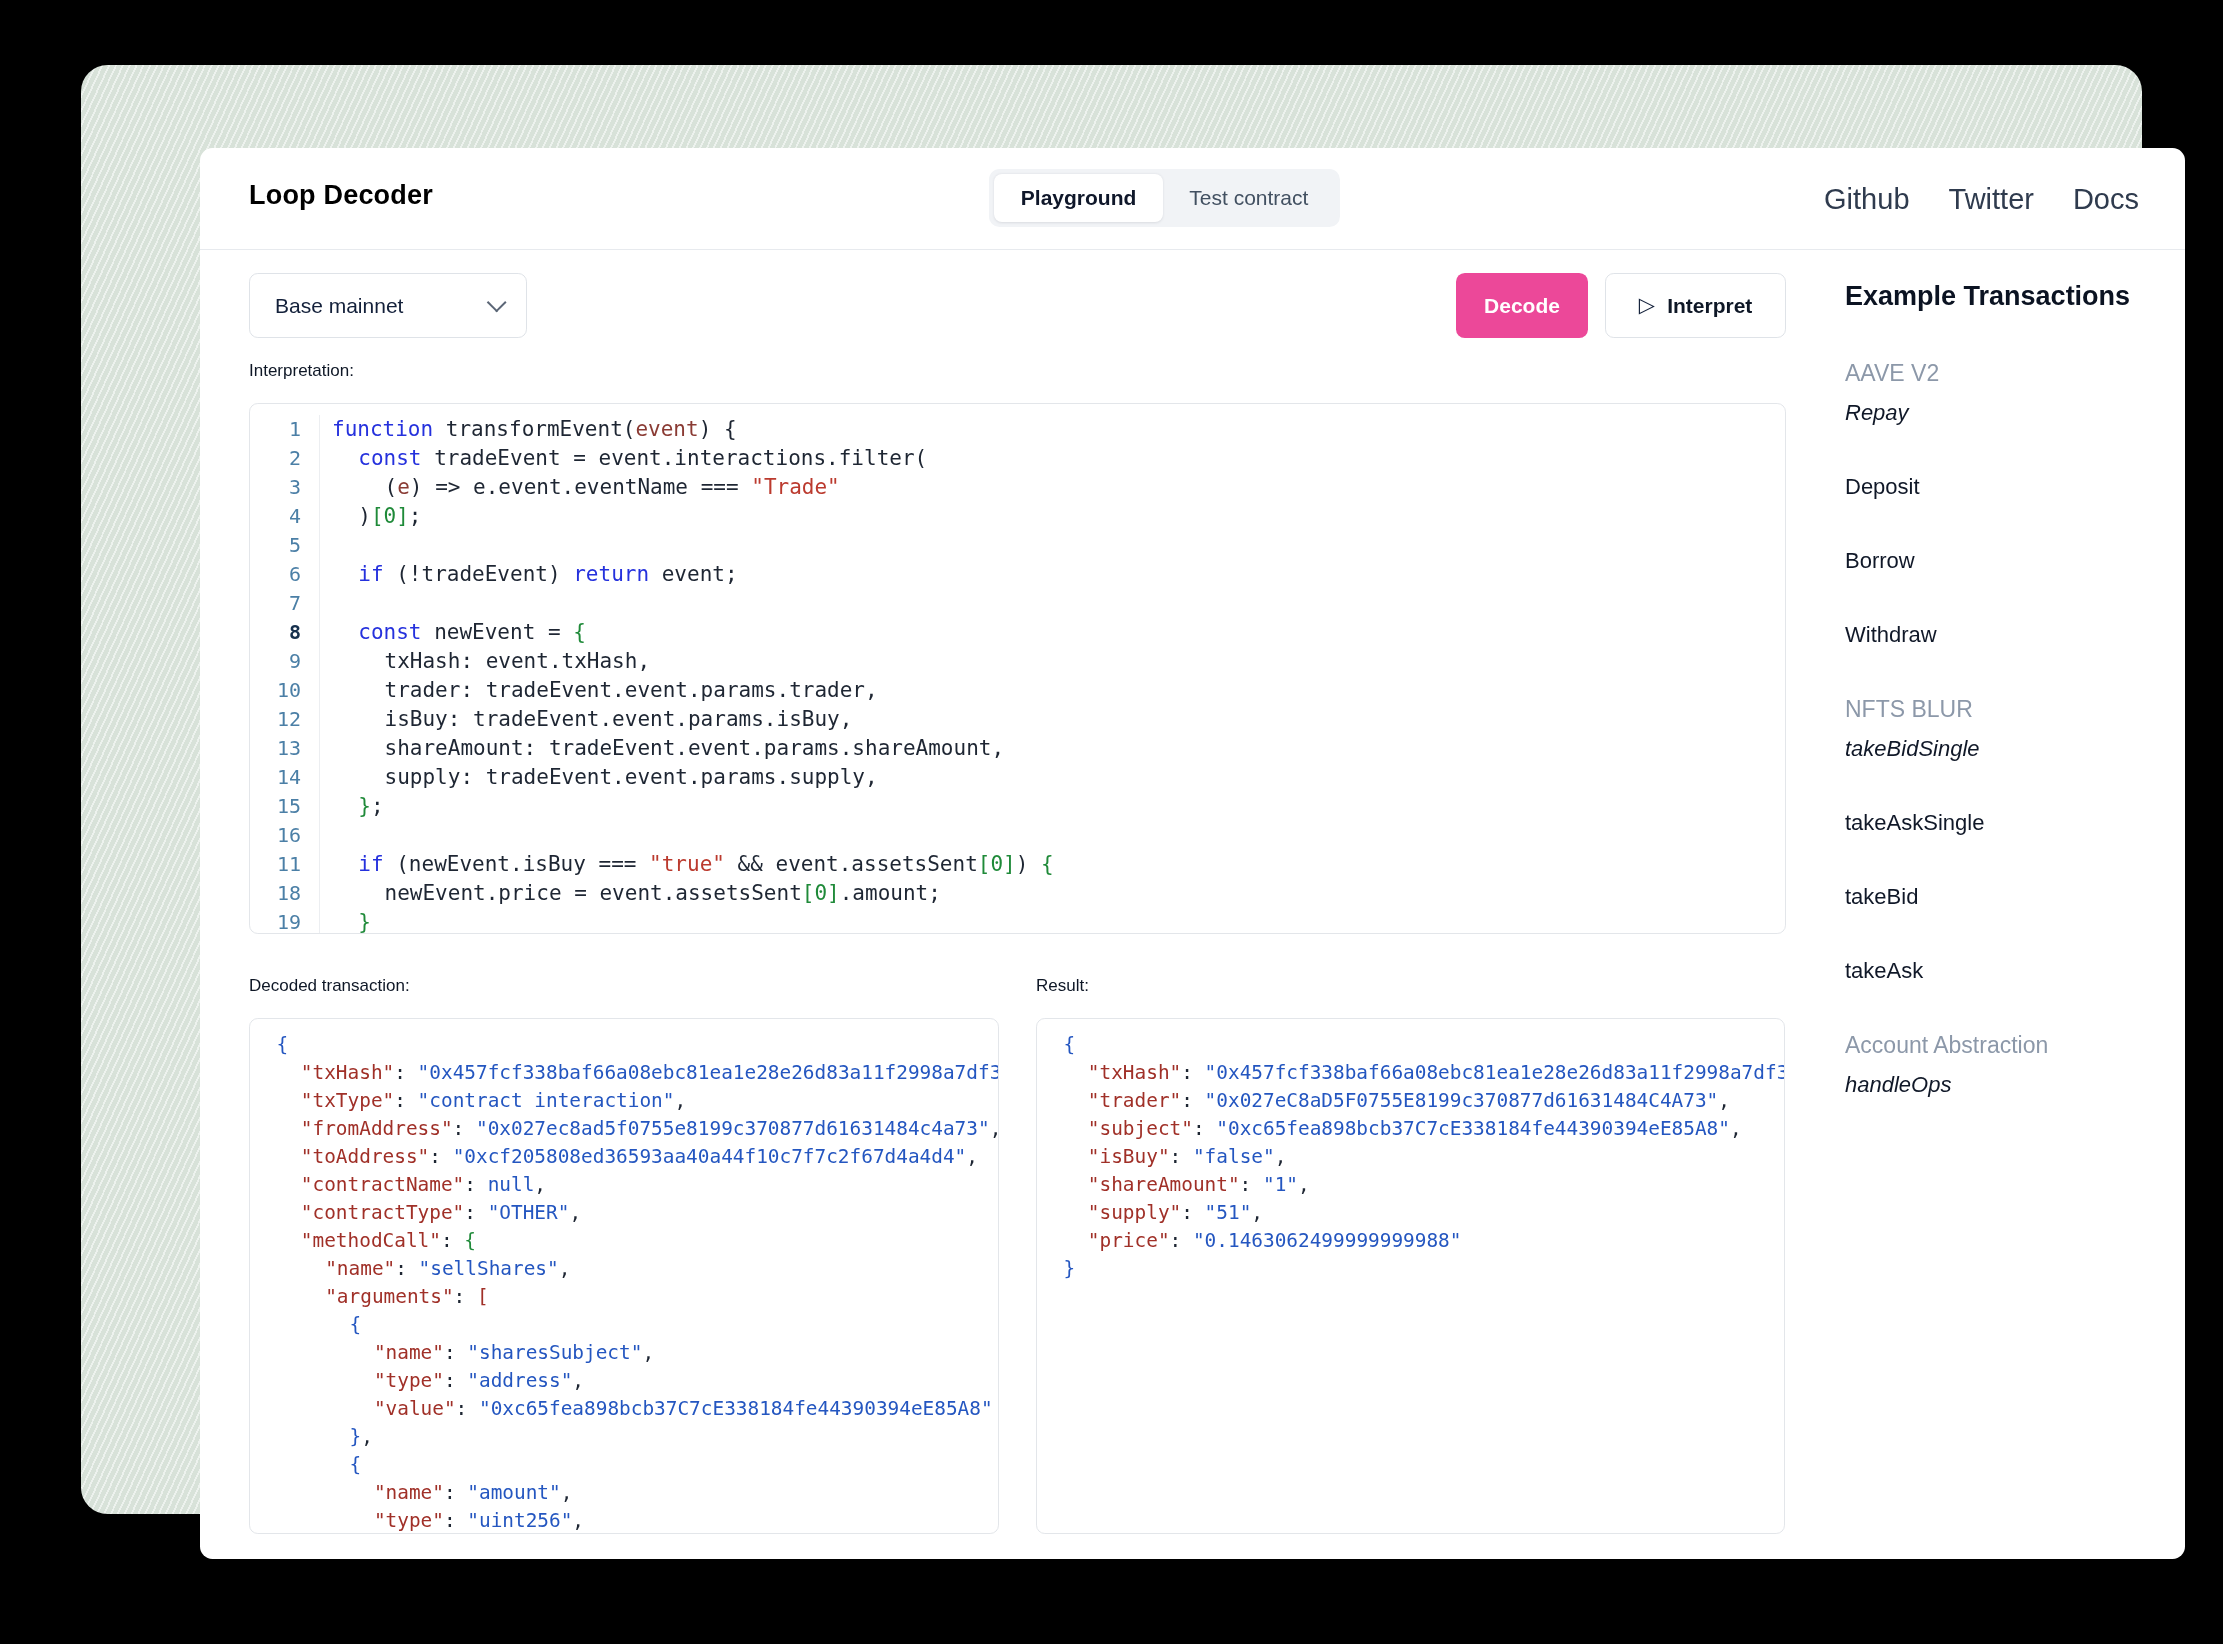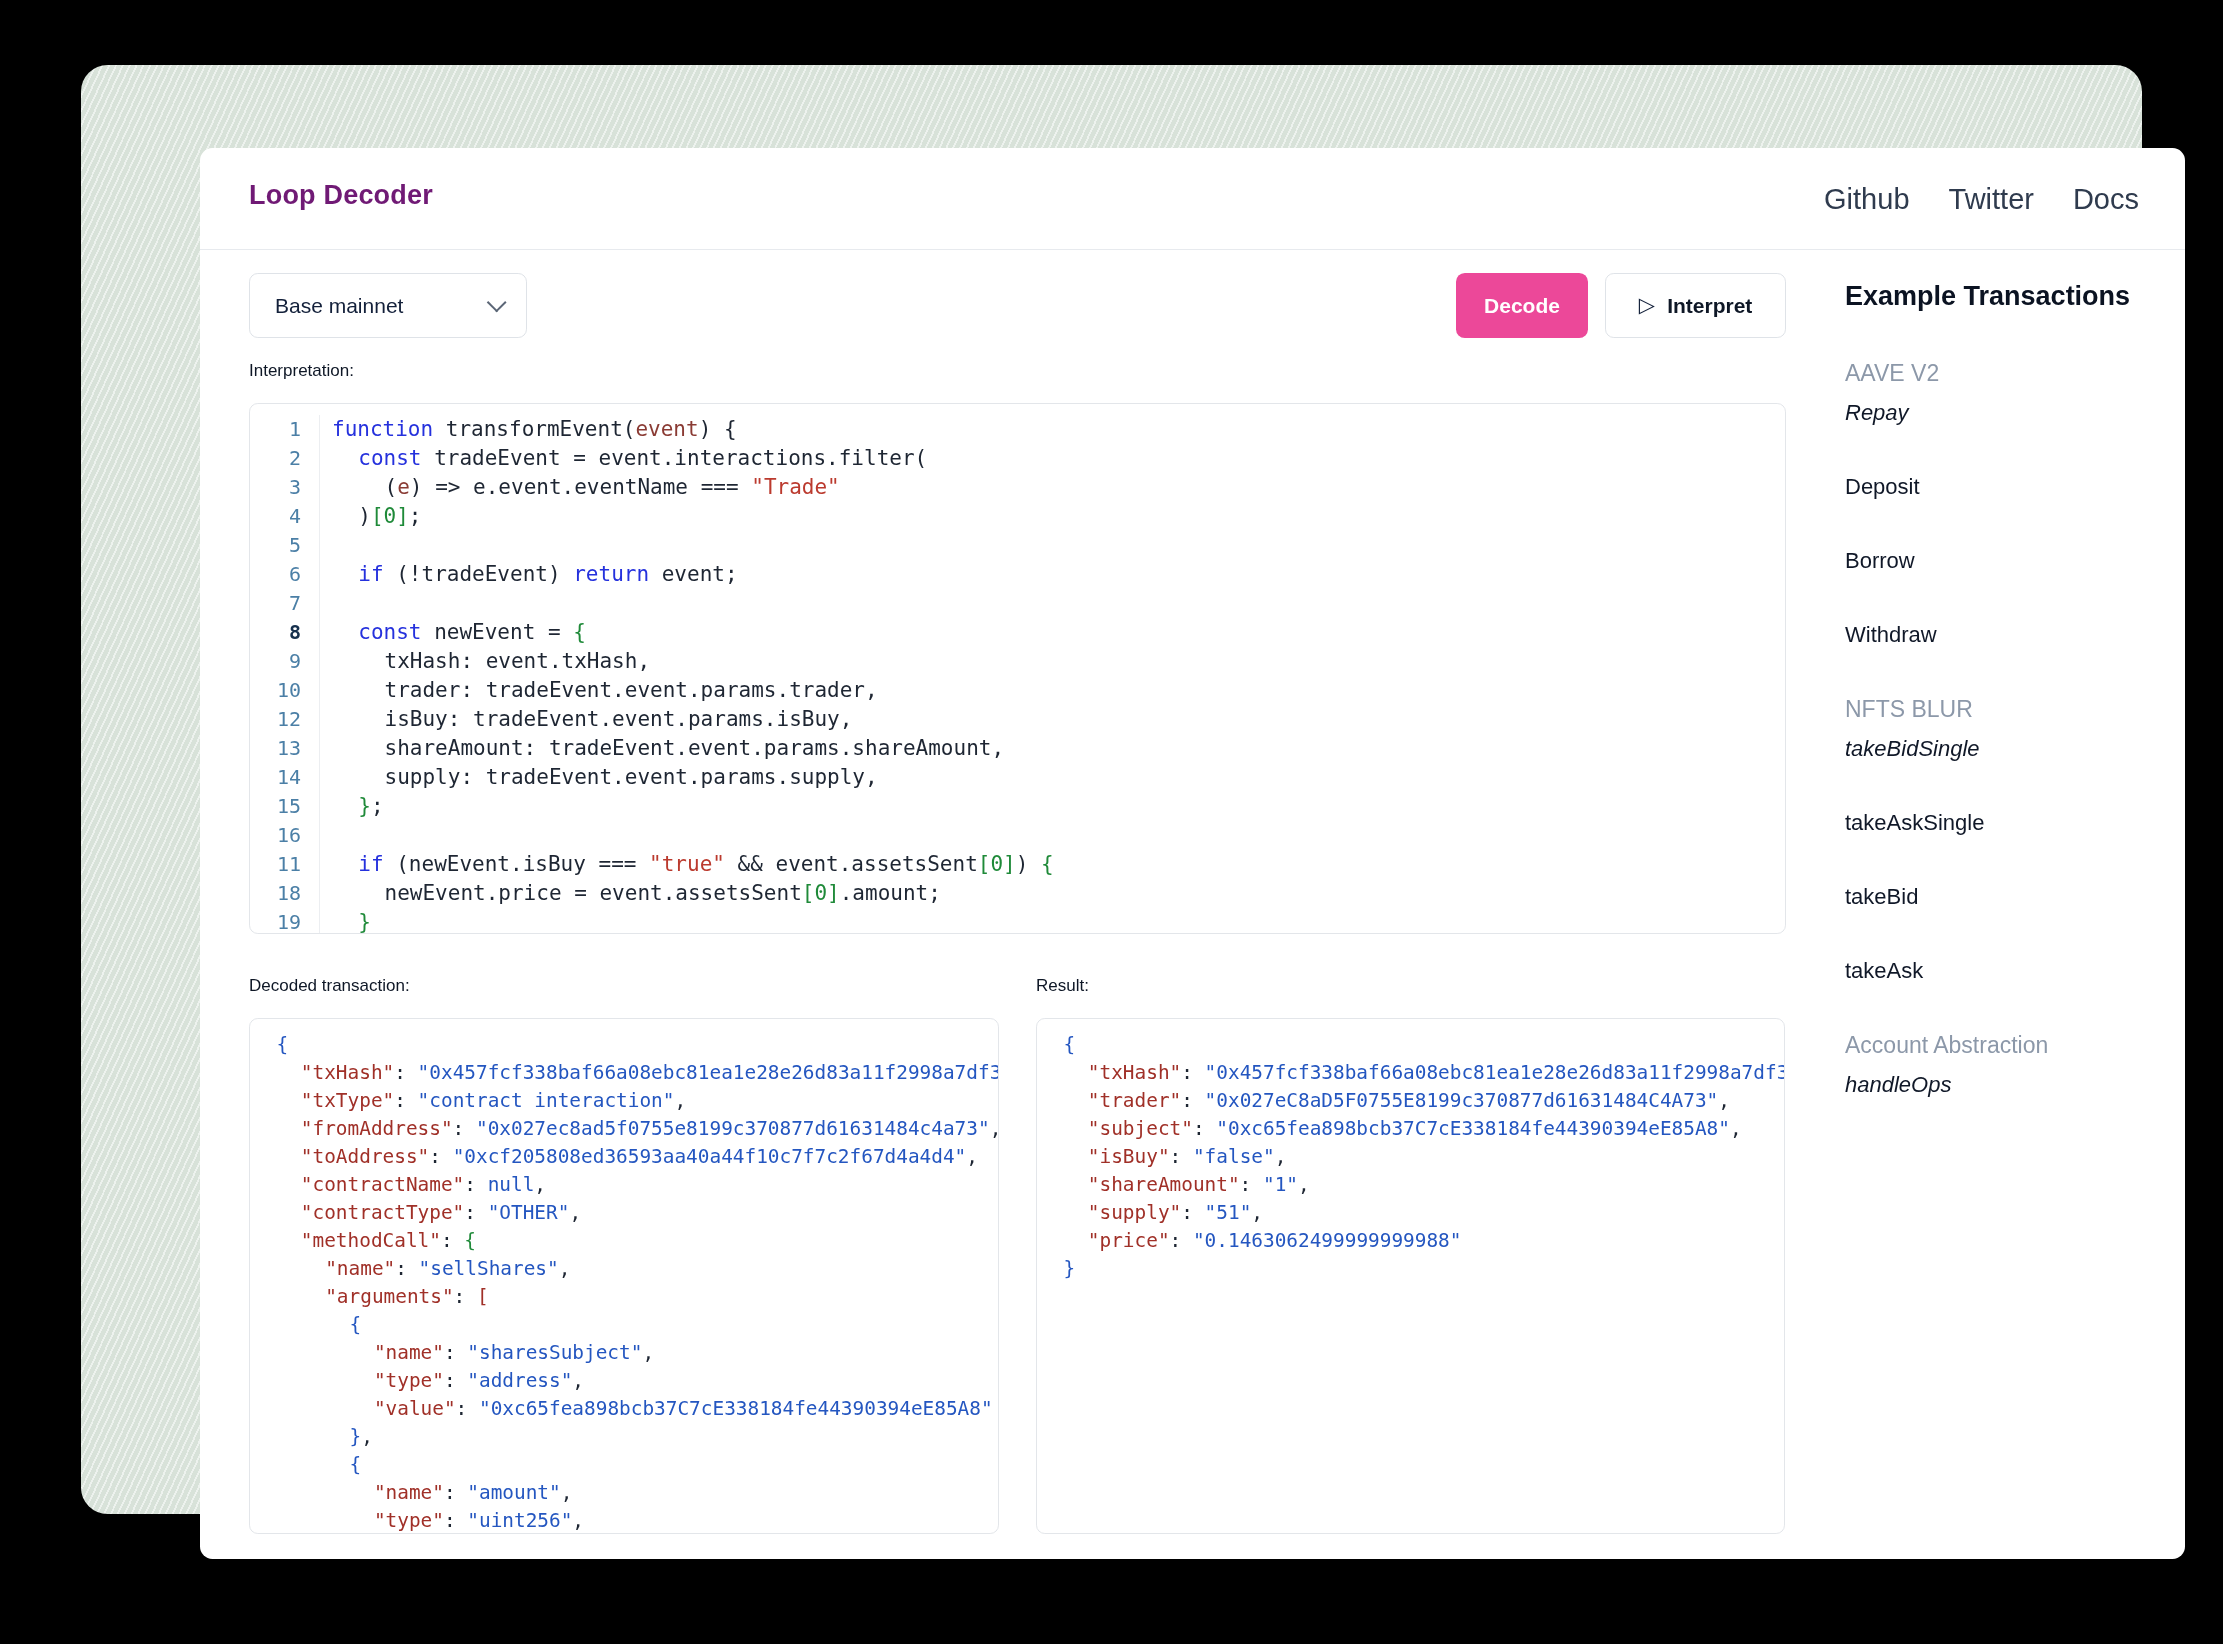--- a/index.html
+++ b/index.html
@@ -4,21 +4,21 @@
 <style>
   html,body{margin:0;padding:0;background:#000;}
   body{width:2223px;height:1644px;position:relative;overflow:hidden;
        font-family:"Liberation Sans","DejaVu Sans",sans-serif;color:#0e1726;}
   .frame{position:absolute;left:81px;top:65px;width:2061px;height:1449px;border-radius:26.5px;
          background:#d8e2d9;
          background-image:repeating-linear-gradient(115deg,rgba(255,255,255,.55) 0 1.8px,rgba(255,255,255,0) 1.8px 6.2px);}
   .card{position:absolute;left:119px;top:83px;width:1985px;height:1411px;background:#fff;border-radius:12.4px;}
   
   .header{position:absolute;left:0;top:0;width:1985px;height:101px;border-bottom:1.8px solid #e7eaee;}
-  .app-title{position:absolute;left:49px;top:32px;font-size:27px;font-weight:700;color:#701a75;letter-spacing:0.2px;}
+  .app-title{position:absolute;left:49px;top:32px;font-size:27px;font-weight:700;color:#000000;letter-spacing:0.2px;}
   .tabs{position:absolute;left:789px;top:21px;height:58px;background:#f1f3f6;border-radius:10.6px;
         display:flex;align-items:center;padding:0 5.3px;}
   .tab{height:48px;display:flex;align-items:center;padding:0 26.5px;font-size:21px;color:#425061;
        font-weight:500;border-radius:8px;white-space:nowrap;}
   .tab.active{background:#fff;color:#0f172a;font-weight:600;box-shadow:0 0.9px 2.6px rgba(15,23,42,.10);}
   .links{position:absolute;right:46px;top:35px;display:flex;gap:39px;}
   .hlink{font-size:29px;color:#2f3b4e;}
   
   .controls{position:absolute;left:49px;top:125px;width:1659px;height:65px;}
   .select{position:absolute;left:0;top:0;width:278px;height:65px;border:1.8px solid #dfe3e8;border-radius:8.8px;
@@ -70,20 +70,24 @@
   .side-label + .side-item{margin-top:13px;font-style:italic;}
 </style>
 </head>
 <body>
 
 <div class="frame">
   <div class="card">
 
     <div class="header">
       <div class="app-title">Loop Decoder</div>
+      <div class="tabs" id="tabs">
+          <div class="tab active">Playground</div>
+          <div class="tab">Test contract</div>
+        </div>
       <div class="links" id="links">
           <div class="hlink">Github</div>
           <div class="hlink">Twitter</div>
           <div class="hlink">Docs</div>
         </div>
     </div>
 
     <div class="controls">
       <div class="select">
         <span>Base mainnet</span>

